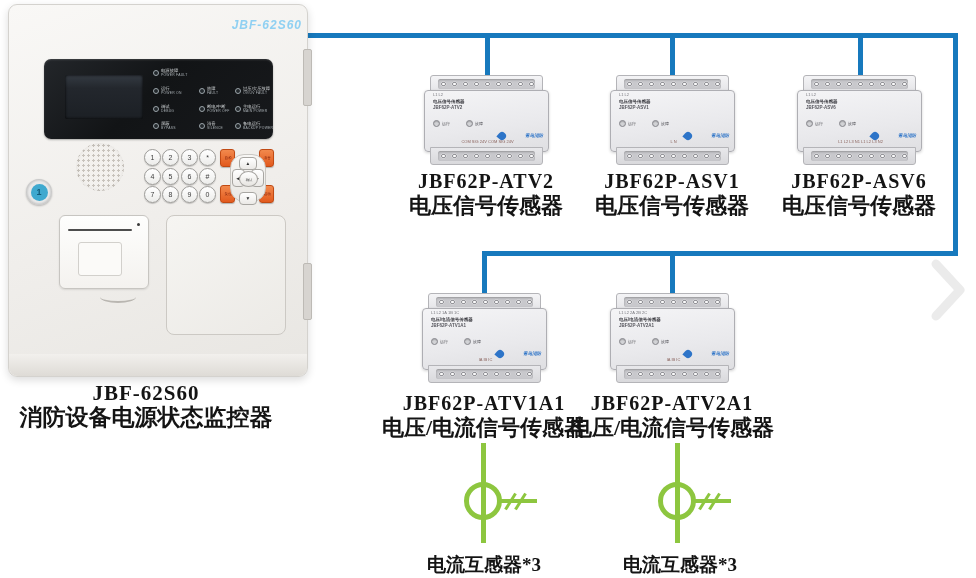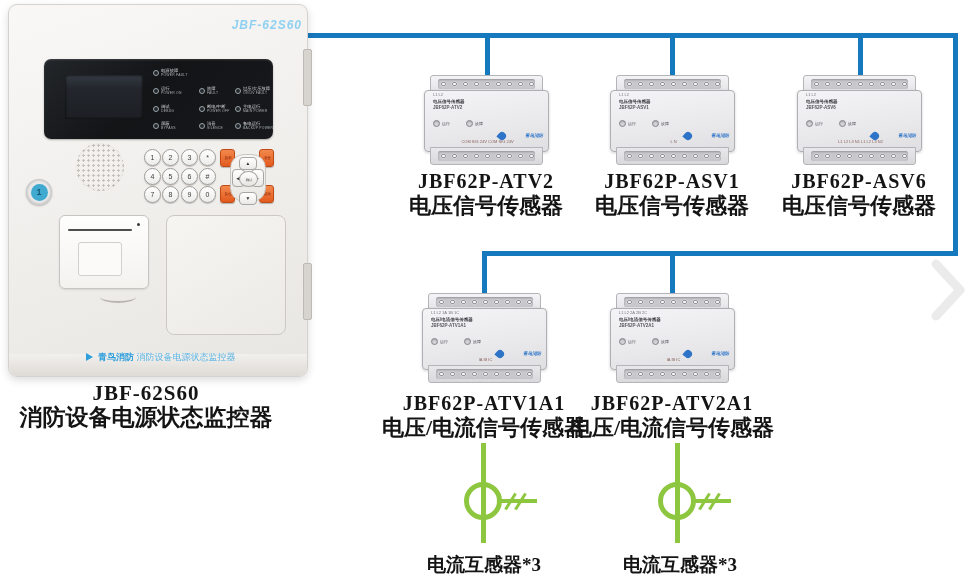--- a/index.html
+++ b/index.html
@@ -225,25 +225,20 @@
 
     <div class="printer">
       <div class="pslot"></div>
       <div class="pdot"></div>
       <div class="pdoor">
           <div class="pcurve"></div>
         </div>
     </div>
     <div class="rdoor"></div>
 
-    <div class="pfooter">
-      <span class="tri"></span>
-      <span class="lg">青鸟消防</span>
-      <span>消防设备电源状态监控器</span>
-    </div>
   </div>
 
   <div class="cap pcap" style="left:5px;top:381px;width:282px;">
     <div class="l1">JBF-62S60</div>
     <div class="l2">消防设备电源状态监控器</div>
   </div>
 
   <div class="module" style="left:424px;top:75px;">
     <div class="m-cap m-cap-t">
         <div class="m-term"></div>

